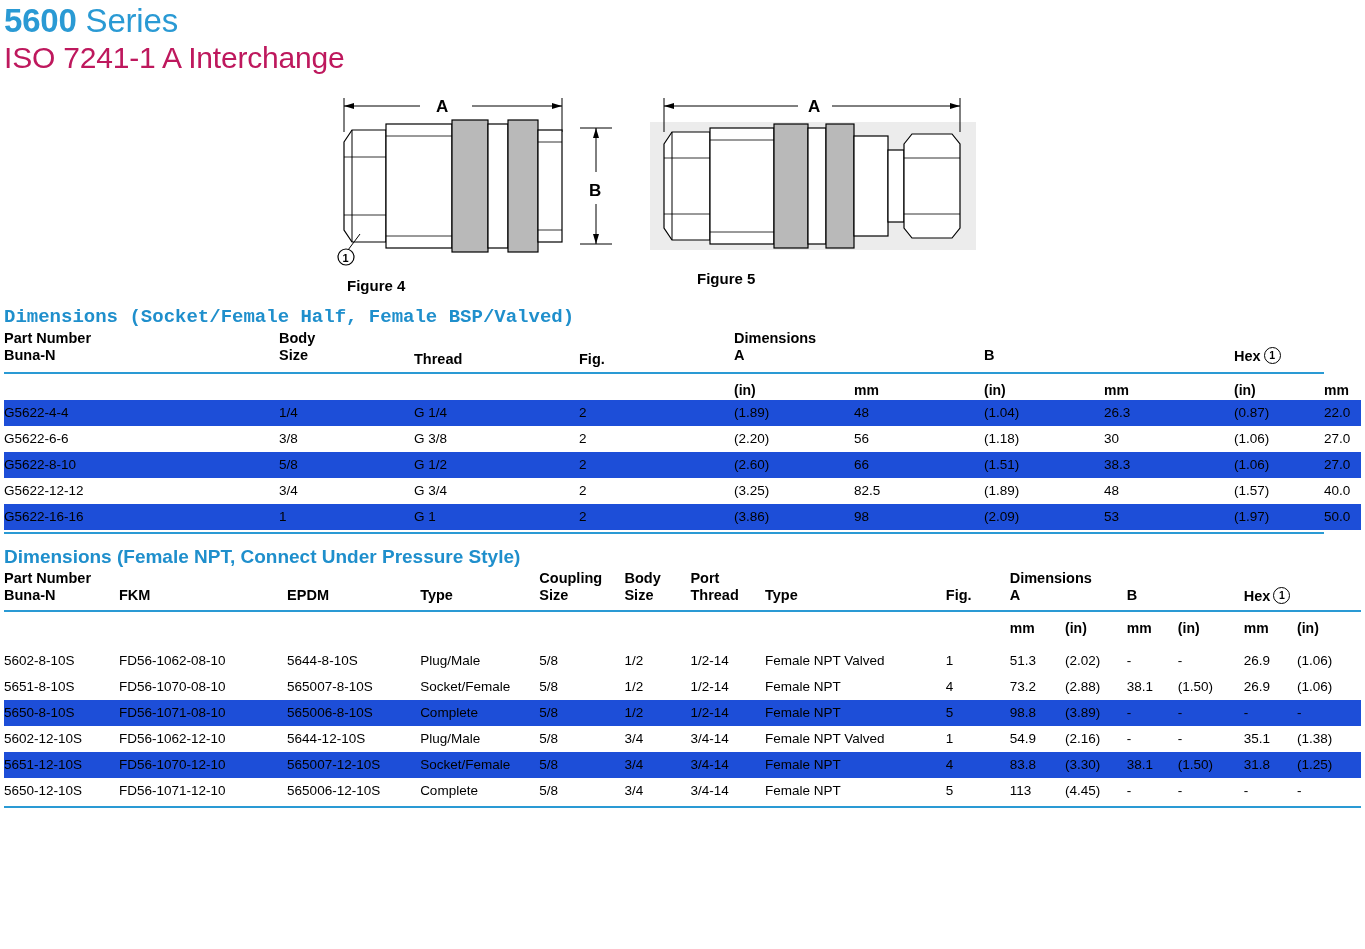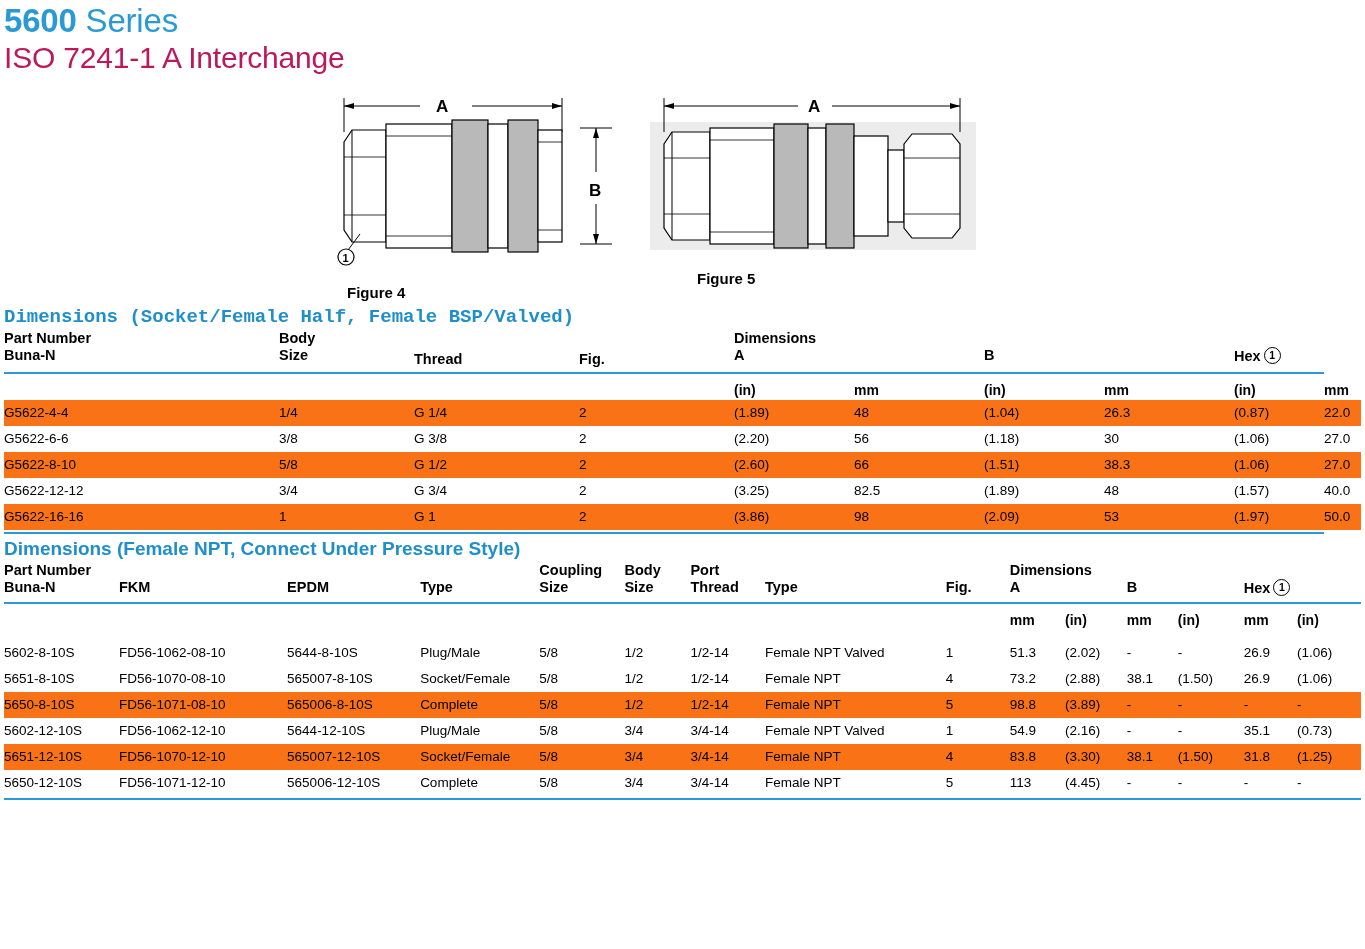--- a/index.html
+++ b/index.html
@@ -52,32 +52,32 @@
     top: 0;
   }
   .fig4 { left: 330px; width: 300px; }
   .fig5 { left: 650px; width: 340px; }
   .fig-caption {
     position: absolute;
     font-size: 15px;
     font-weight: bold;
     color: #000;
   }
-  .fig4-cap { left: 347px; top: 200px; }
+  .fig4-cap { left: 347px; top: 193px; }
   .fig5-cap { left: 697px; top: 186px; }
 
   
   .sec-title {
     color: #1f8fcc;
     font-weight: bold;
     font-size: 19px;
     padding-left: 4px;
   }
   .sec1-title { margin-top: 12px; font-family: Liberation Mono, monospace; }
-  .sec2-title { margin-top: 4px; }
+  .sec2-title { margin-top: 12px; }
 
   
   table {
     border-collapse: collapse;
     width: 1357px;
     margin-left: 4px;
     table-layout: fixed;
   }
   td, th {
     font-size: 13.5px;
@@ -104,21 +104,21 @@
     height: 24px;
     vertical-align: bottom;
     padding-bottom: 2px;
   }
   .data-row td {
     height: 26px;
     line-height: 26px;
     font-size: 13.5px;
   }
   .data-row.alt td {
-    background: #f97316;
+    background: #1d4ed8;
     margin-top: 8px;
   }
   .data-row.blank td {
     height: 10px;
   }
   .tbl-bottom td {
     border-bottom: 2.5px solid #2a9ad4;
     height: 2px;
   }
   .nowrap { white-space: nowrap; }
@@ -507,21 +507,21 @@
         <td>5/8</td>
         <td>3/4</td>
         <td>3/4-14</td>
         <td>Female NPT Valved</td>
         <td>1</td>
         <td>54.9</td>
         <td>(2.16)</td>
         <td>-</td>
         <td>-</td>
         <td>35.1</td>
-        <td>(0.73)</td>
+        <td>(1.38)</td>
       </tr>
       <tr class="data-row alt">
         <td>5651-12-10S</td>
         <td>FD56-1070-12-10</td>
         <td>565007-12-10S</td>
         <td>Socket/Female</td>
         <td>5/8</td>
         <td>3/4</td>
         <td>3/4-14</td>
         <td>Female NPT</td>

